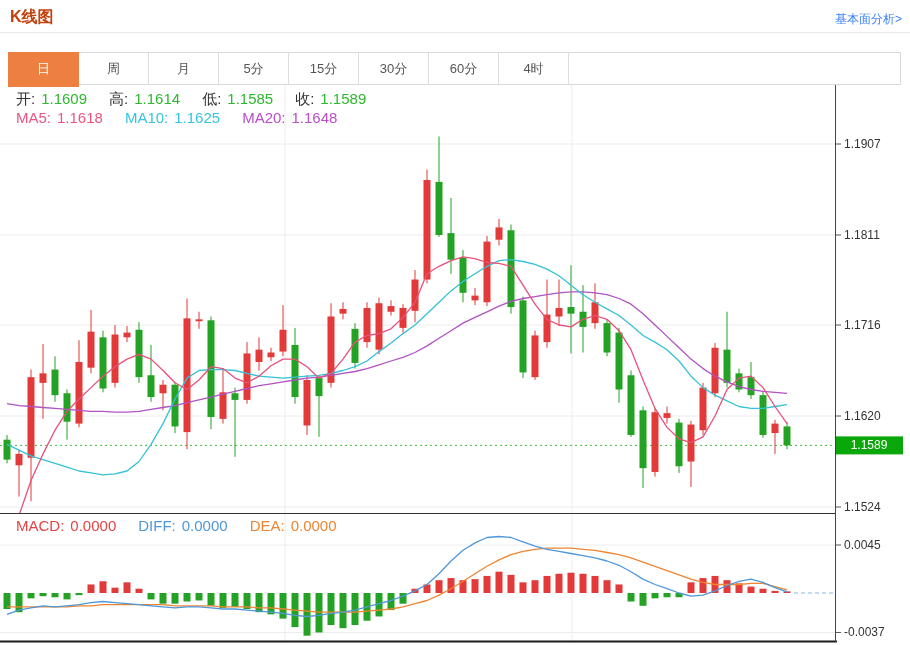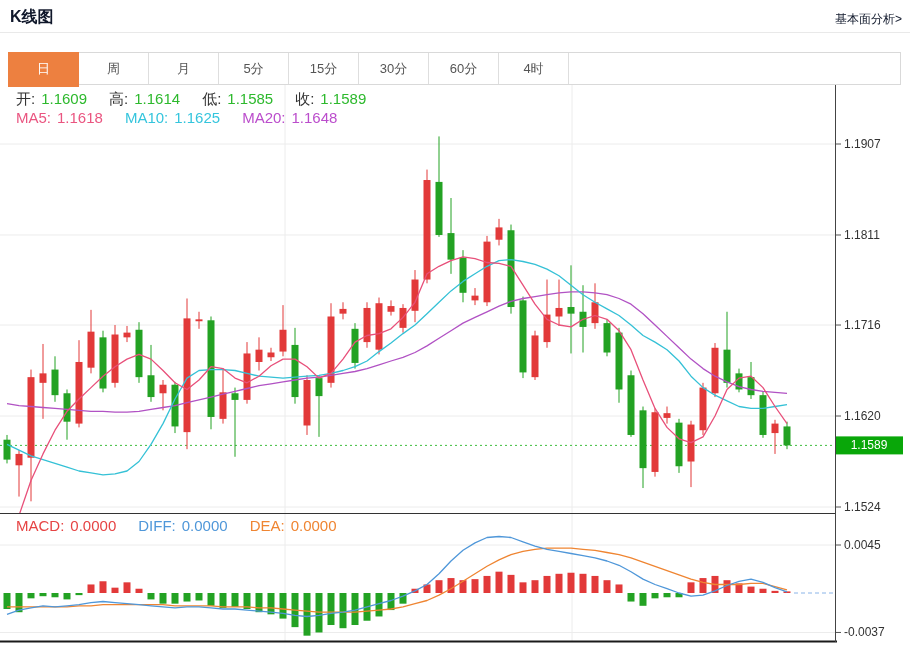--- a/index.html
+++ b/index.html
@@ -1,19 +1,19 @@
 <!DOCTYPE html>
 <html><head>
 <meta charset="utf-8">
 <style>
   html,body{margin:0;padding:0;background:#fff;}
   .page{position:relative;width:910px;height:645px;background:#fff;overflow:hidden;
         font-family:"Liberation Sans","DejaVu Sans",sans-serif;}
-  .hdr-title{position:absolute;left:10px;top:7px;font-size:16px;font-weight:bold;color:#0f172a;}
-  .hdr-link{position:absolute;right:8px;top:11px;font-size:12px;color:#0f172a;text-decoration:none;cursor:pointer;text-align:center;}
+  .hdr-title{position:absolute;left:10px;top:7px;font-size:16px;font-weight:bold;color:#c2410c;}
+  .hdr-link{position:absolute;right:8px;top:11px;font-size:12px;color:#3b82f6;text-decoration:none;cursor:pointer;text-align:center;}
   .hdr-sep{position:absolute;left:0;top:32px;width:910px;height:1px;background:#e9e9e9;}
   .tabs{position:absolute;left:8px;top:52px;width:893px;height:33px;display:flex;
         border:1px solid #d9d9d9;box-sizing:border-box;background:#fff;}
   .tab{width:70px;box-sizing:border-box;border-right:1px solid #dedede;color:#555;font-size:13px;
        text-align:center;line-height:31px;cursor:pointer;user-select:none;}
   .tab.active{background:#ed8040;color:#fff;margin:-1px 0 -1px -1px;line-height:33px;height:35px;width:71px;border-right:none;}
   .tab-fill{flex:1;}
   .legend{position:absolute;left:16px;font-size:15px;white-space:nowrap;z-index:5;}
   .legend span{margin-right:6px;}
   .legend .pair{margin-right:16px;display:inline-block;}

